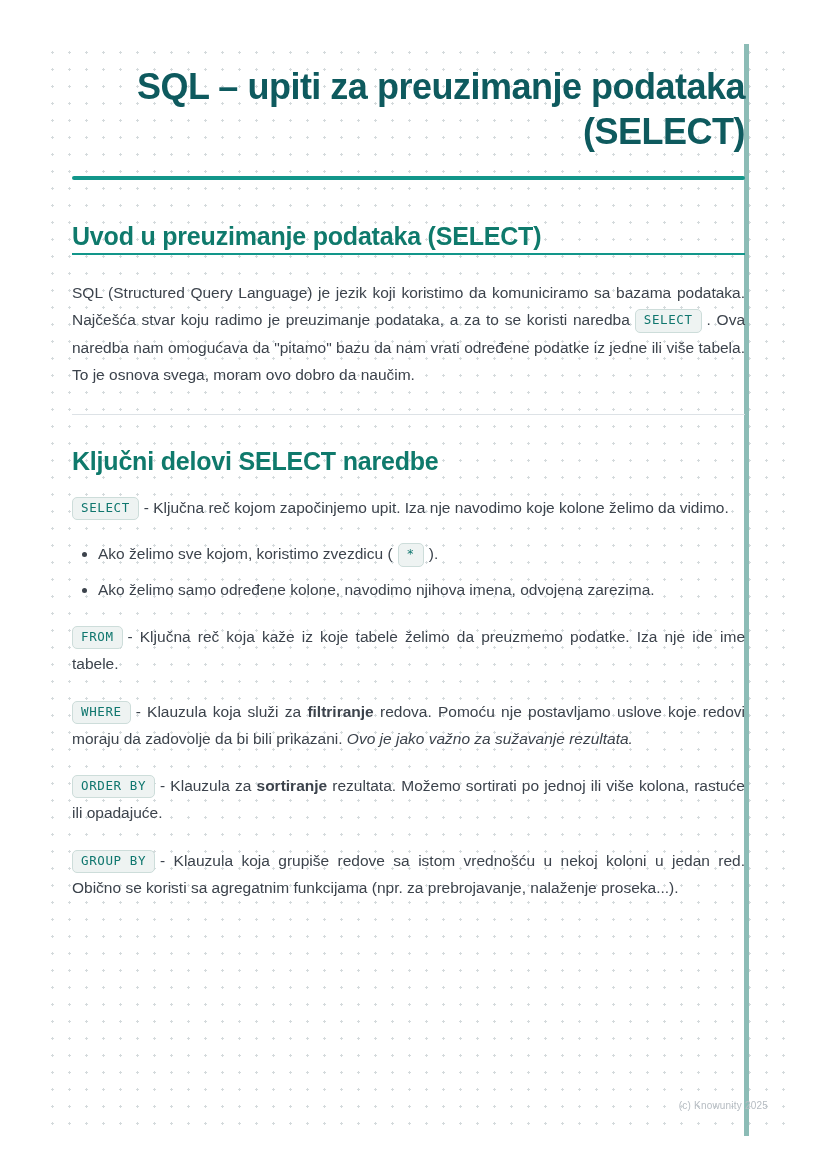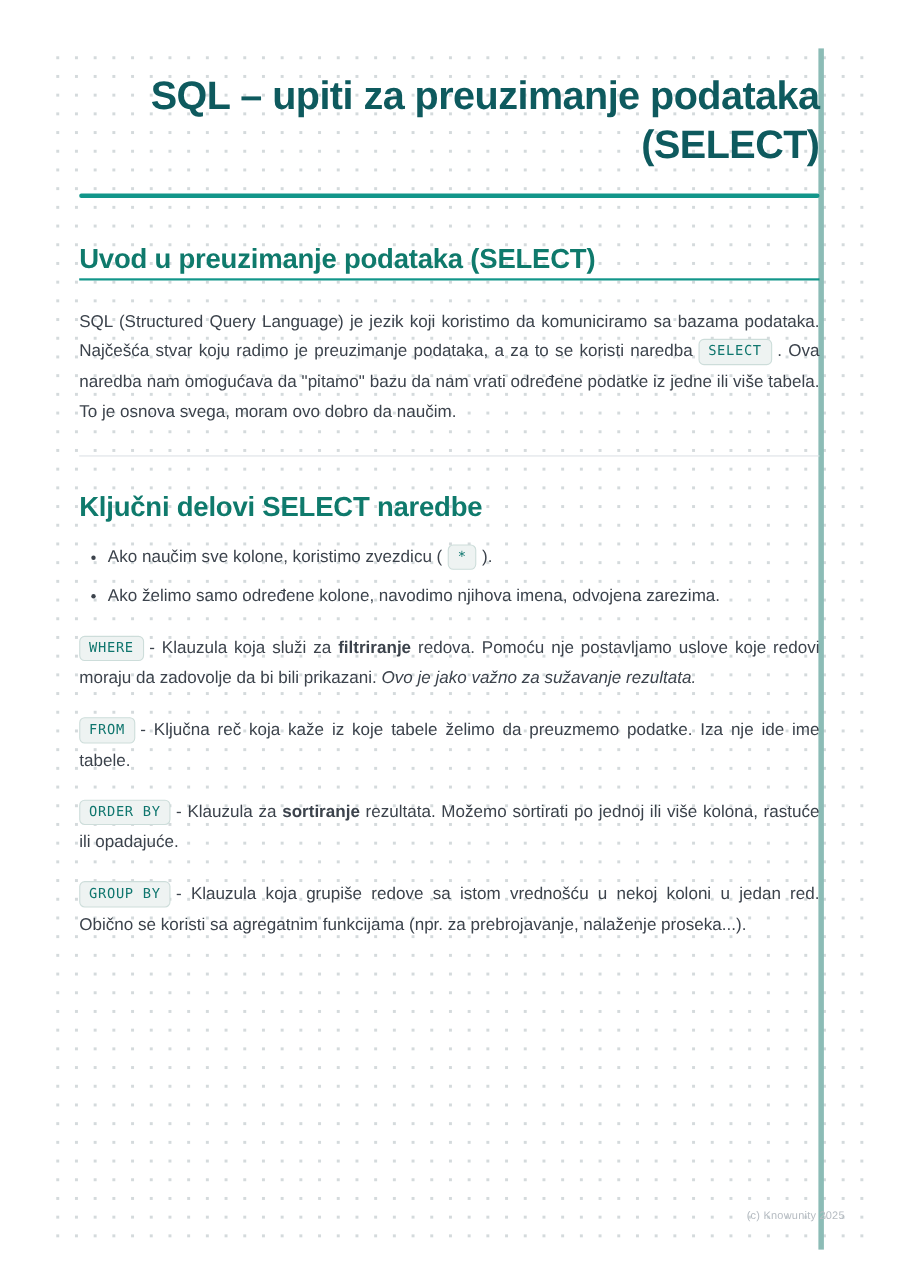--- a/index.html
+++ b/index.html
@@ -120,27 +120,28 @@
     <section>
       <h2 class="section-heading underlined">Uvod u preuzimanje podataka (SELECT)</h2>
       <p class="para"><span>SQL (Structured Query Language) je jezik koji koristimo da komuniciramo sa bazama podataka. Najčešća stvar koju radimo je preuzimanje podataka, a za to se koristi naredba</span><code class="chip">SELECT</code><span>. Ova naredba nam omogućava da "pitamo" bazu da nam vrati određene podatke iz jedne ili više tabela. To je osnova svega, moram ovo dobro da naučim.</span></p>
     </section>
 
     <div class="divider"></div>
 
     <section>
       <h2 class="section-heading">Ključni delovi SELECT naredbe</h2>
 
+      <p class="para"><code class="chip">SELECT</code><span>- Ključna reč kojom započinjemo upit. Iza nje navodimo koje kolone želimo da vidimo.</span></p>
 
       <ul class="bullet-list">
-        <li class="bullet-item"><span>Ako naučim sve kolone, koristimo zvezdicu (</span><code class="chip">*</code><span>).</span></li>
+        <li class="bullet-item"><span>Ako želimo sve kojom, koristimo zvezdicu (</span><code class="chip">*</code><span>).</span></li>
         <li class="bullet-item"><span>Ako želimo samo određene kolone, navodimo njihova imena, odvojena zarezima.</span></li>
       </ul>
 
+      <p class="para"><code class="chip">FROM</code><span>- Ključna reč koja kaže iz koje tabele želimo da preuzmemo podatke. Iza nje ide ime tabele.</span></p>
       <p class="para"><code class="chip">WHERE</code><span>- Klauzula koja služi za </span><strong>filtriranje</strong><span> redova. Pomoću nje postavljamo uslove koje redovi moraju da zadovolje da bi bili prikazani. </span><em>Ovo je jako važno za sužavanje rezultata.</em></p>
-      <p class="para"><code class="chip">FROM</code><span>- Ključna reč koja kaže iz koje tabele želimo da preuzmemo podatke. Iza nje ide ime tabele.</span></p>
       <p class="para"><code class="chip">ORDER BY</code><span>- Klauzula za </span><strong>sortiranje</strong><span> rezultata. Možemo sortirati po jednoj ili više kolona, rastuće ili opadajuće.</span></p>
       <p class="para"><code class="chip">GROUP BY</code><span>- Klauzula koja grupiše redove sa istom vrednošću u nekoj koloni u jedan red. Obično se koristi sa agregatnim funkcijama (npr. za prebrojavanje, nalaženje proseka...).</span></p>
     </section>
   </div>
 
   <div class="copyright">(c) Knowunity 2025</div>
 </div>
 
 </body></html>

